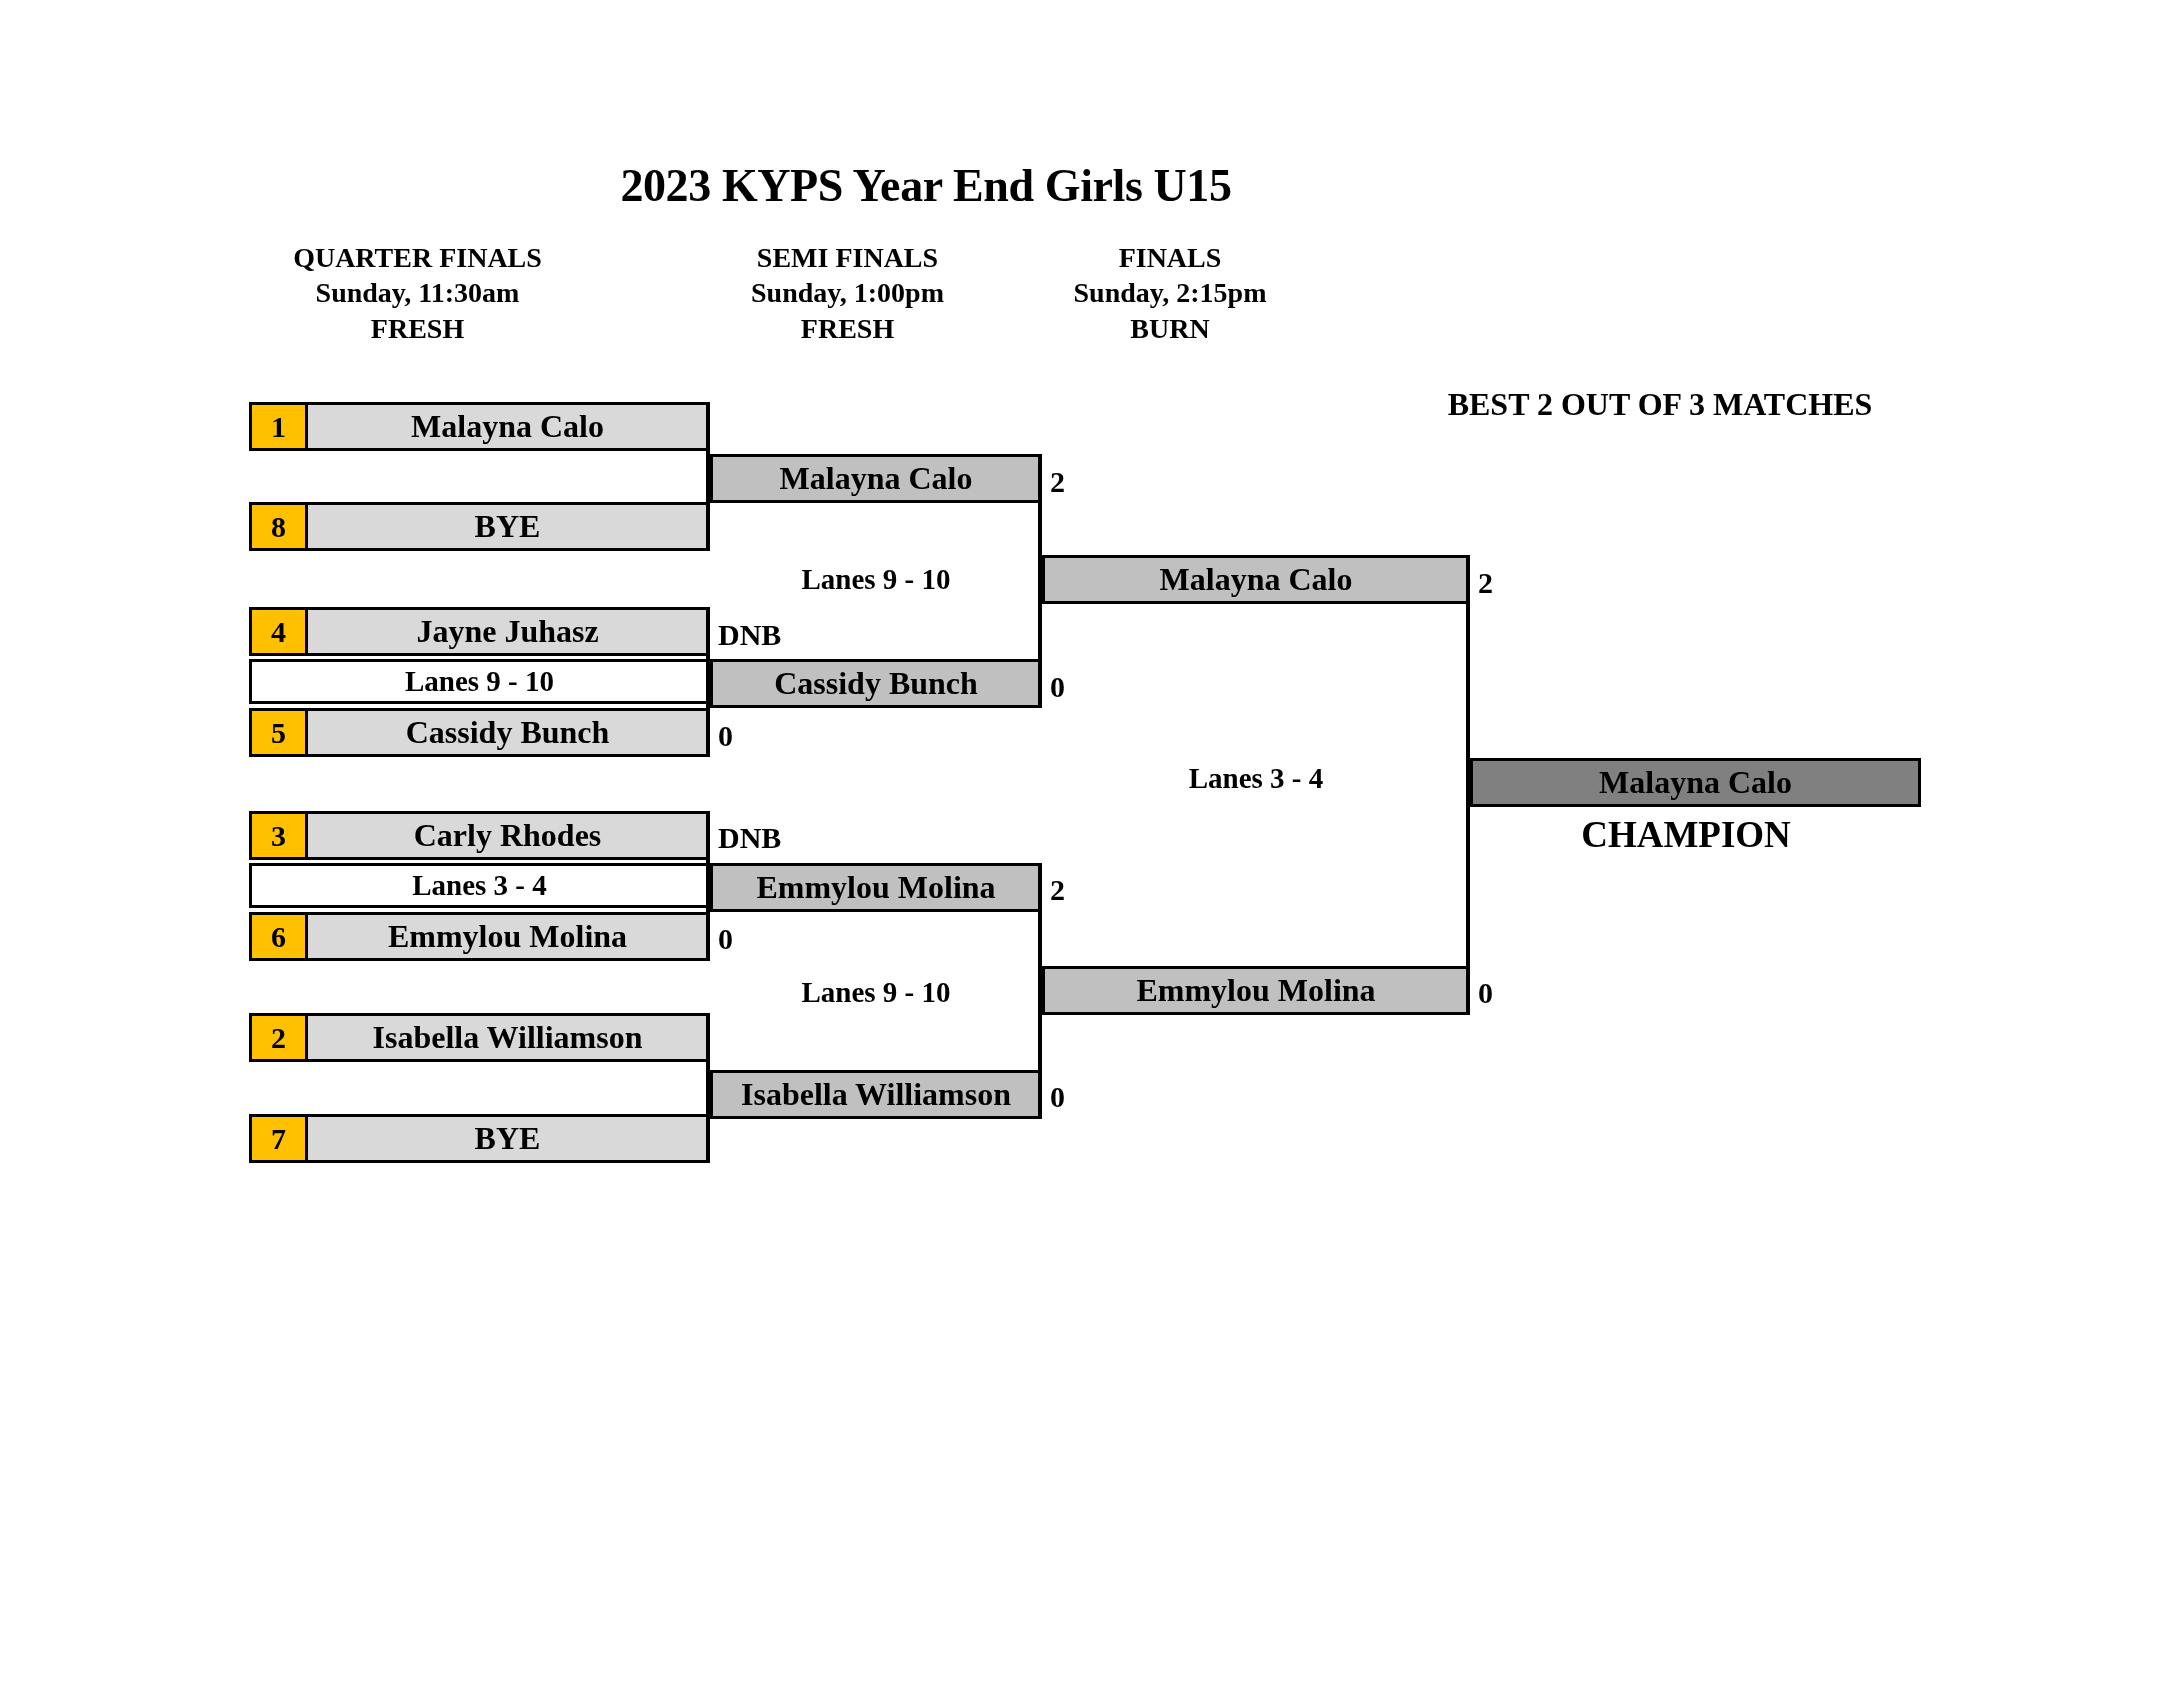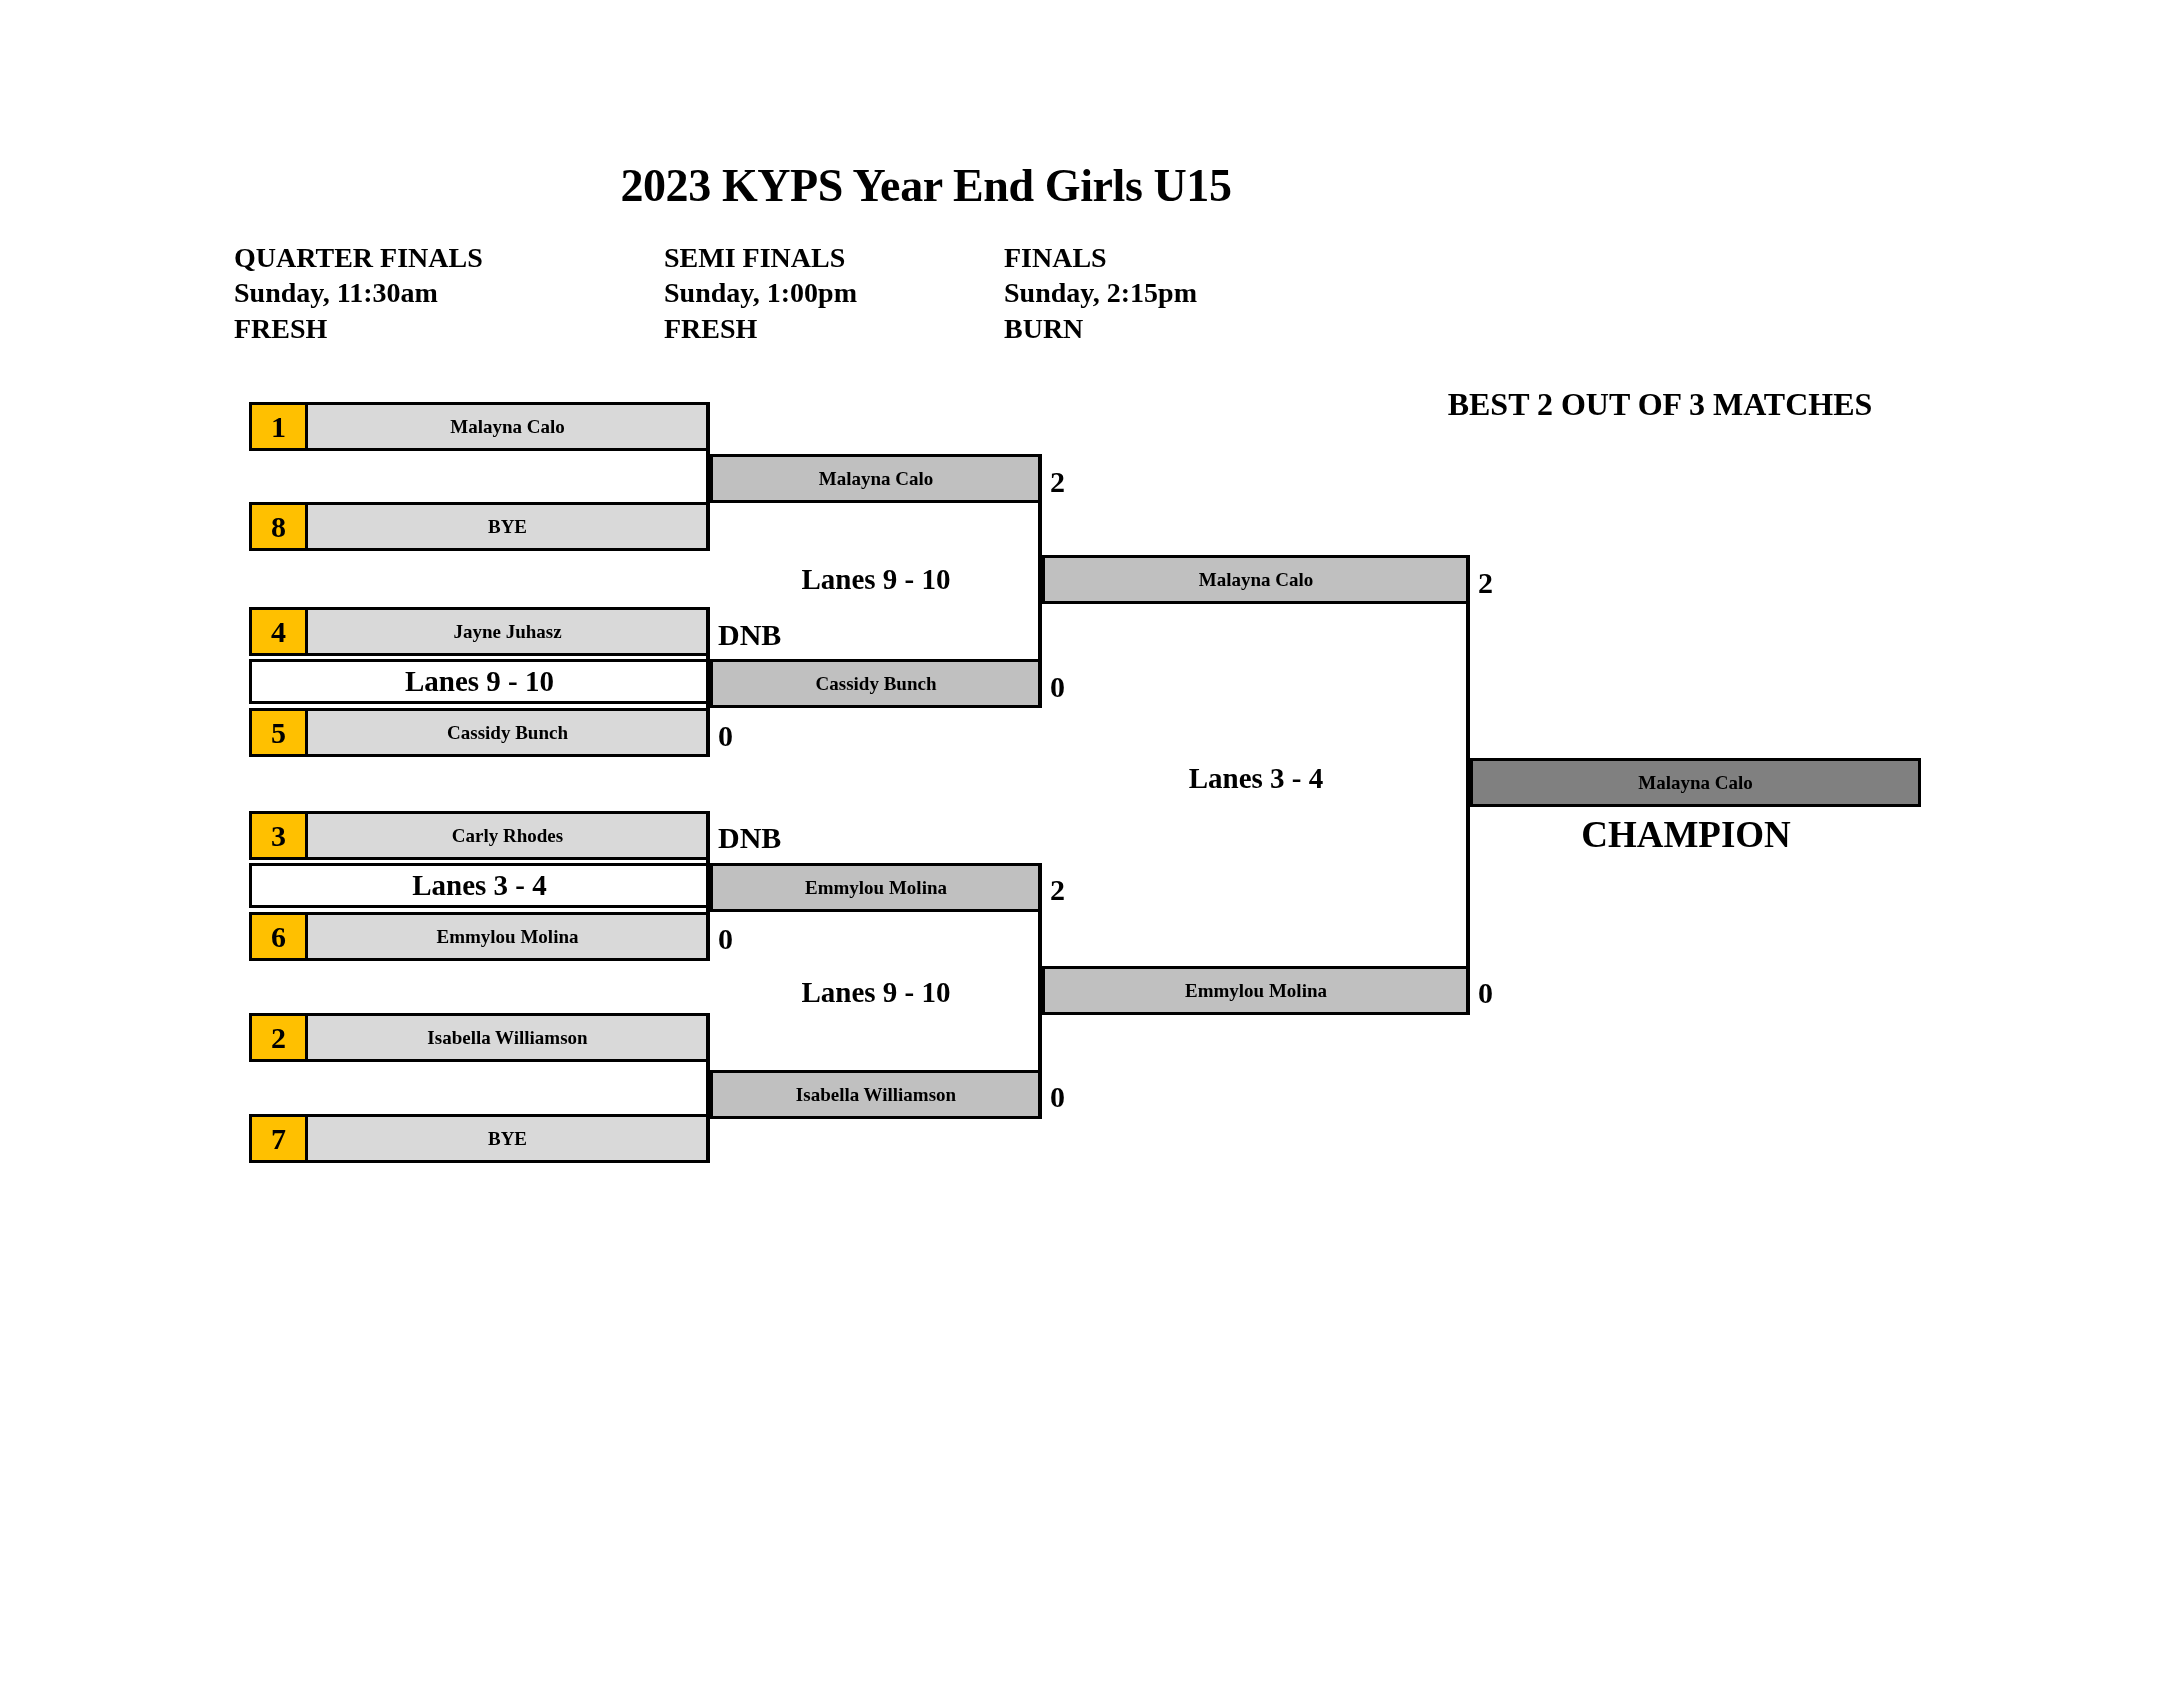--- a/index.html
+++ b/index.html
@@ -23,20 +23,21 @@
     top: 159px;
     width: 1852px;
     text-align: center;
     font-size: 46px;
     font-weight: bold;
     letter-spacing: -0.4px;
   }
 
   .round-header {
     position: absolute;
+    text-align: center;
     font-weight: bold;
     line-height: 1.26;
     font-size: 28px;
   }
   .round-header .rh-name { font-size: 28px; font-weight: bold; }
   .round-header .rh-time { font-size: 28px; font-weight: bold; }
   .round-header .rh-place { font-size: 28px; font-weight: bold; }
 
   #round-header-qf { left: 234px; top: 240px; width: 367px; }
   #round-header-sf { left: 664px; top: 240px; width: 367px; }
@@ -82,21 +83,21 @@
     display: flex;
     align-items: center;
     justify-content: center;
     font-weight: bold;
     font-size: 30px;
   }
   .name-cell {
     flex: 1;
     text-align: center;
     font-weight: bold;
-    font-size: 19px;
+    font-size: 32px;
     padding: 0 10px;
     white-space: nowrap;
     overflow: hidden;
   }
 
   .qf-slot   { background: #D9D9D9; }
   .sf-slot   { background: #C0C0C0; }
   .f-slot    { background: #C0C0C0; }
   .champ-slot{ background: #808080; }
 

